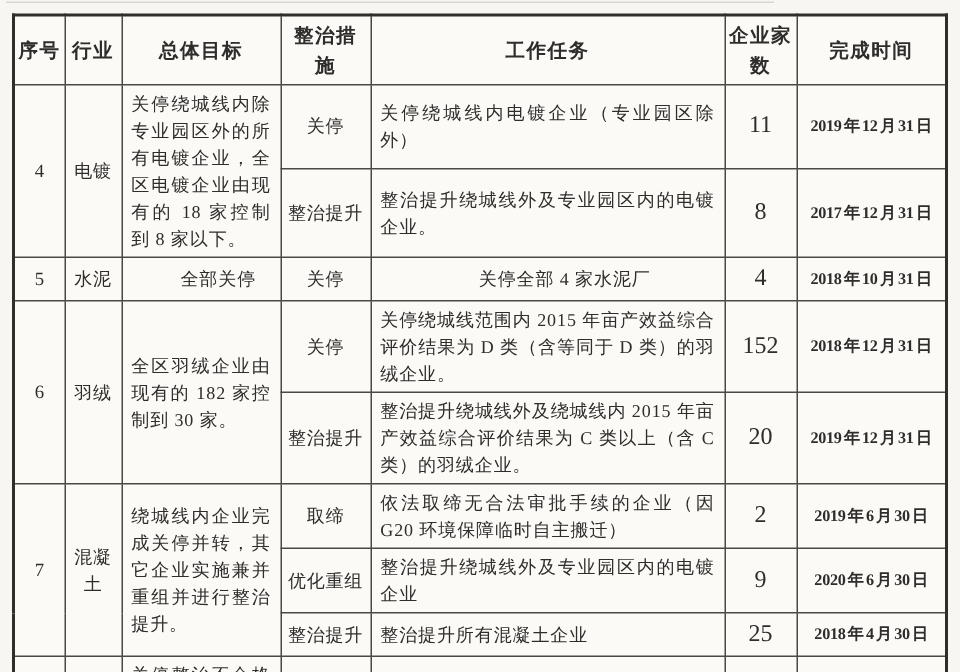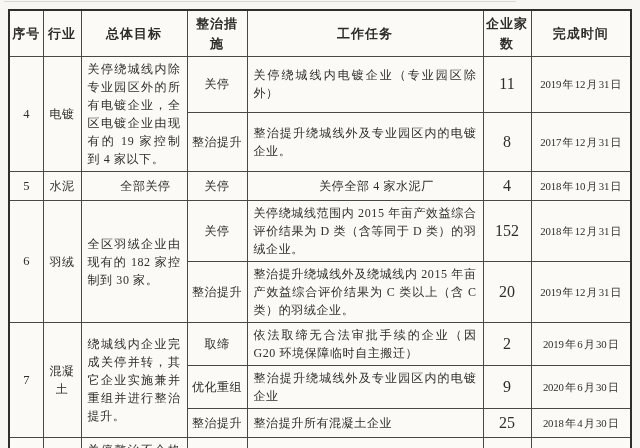--- a/index.html
+++ b/index.html
@@ -46,20 +46,21 @@
     letter-spacing: 0.6px;
   }
   td.center { text-align: center; padding-left: 29px; }
   td.count { font-size: 16px; white-space: pre-line; }
   td.date {
     font-size: 10.8px;
     white-space: nowrap;
     letter-spacing: -0.2px;
     word-spacing: -1px;
     padding: 2px 1px;
+    font-weight: bold;
   }
   td.no { font-size: 12.5px; }
   td.industry { font-size: 12px; letter-spacing: 0.5px; padding: 4px 1px; }
   td.measure { font-size: 12px; letter-spacing: 0.5px; }
 
   .watermark {
     position: absolute;
     left: 244px; top: 384px;
     font-family: "Liberation Sans", "DejaVu Sans", sans-serif;
     font-size: 37px;
@@ -95,21 +96,21 @@
       <th>总体目标</th>
       <th>整治措施</th>
       <th>工作任务</th>
       <th>企业家数</th>
       <th>完成时间</th>
     </tr>
 
     <tr style="height:46px">
       <td class="no" rowspan="2">4</td>
       <td class="industry" rowspan="2">电镀</td>
-      <td class="goal" rowspan="2">关停绕城线内除专业园区外的所有电镀企业，全区电镀企业由现有的 19 家控制到 4 家以下。</td>
+      <td class="goal" rowspan="2">关停绕城线内除专业园区外的所有电镀企业，全区电镀企业由现有的 18 家控制到 8 家以下。</td>
       <td class="measure">关停</td>
       <td class="task">关停绕城线内电镀企业（专业园区除外）</td>
       <td class="count">11</td>
       <td class="date">2019 年 12 月 31 日</td>
     </tr>
     <tr style="height:49px">
       <td class="measure">整治提升</td>
       <td class="task">整治提升绕城线外及专业园区内的电镀企业。</td>
       <td class="count">8</td>
       <td class="date">2017 年 12 月 31 日</td>

